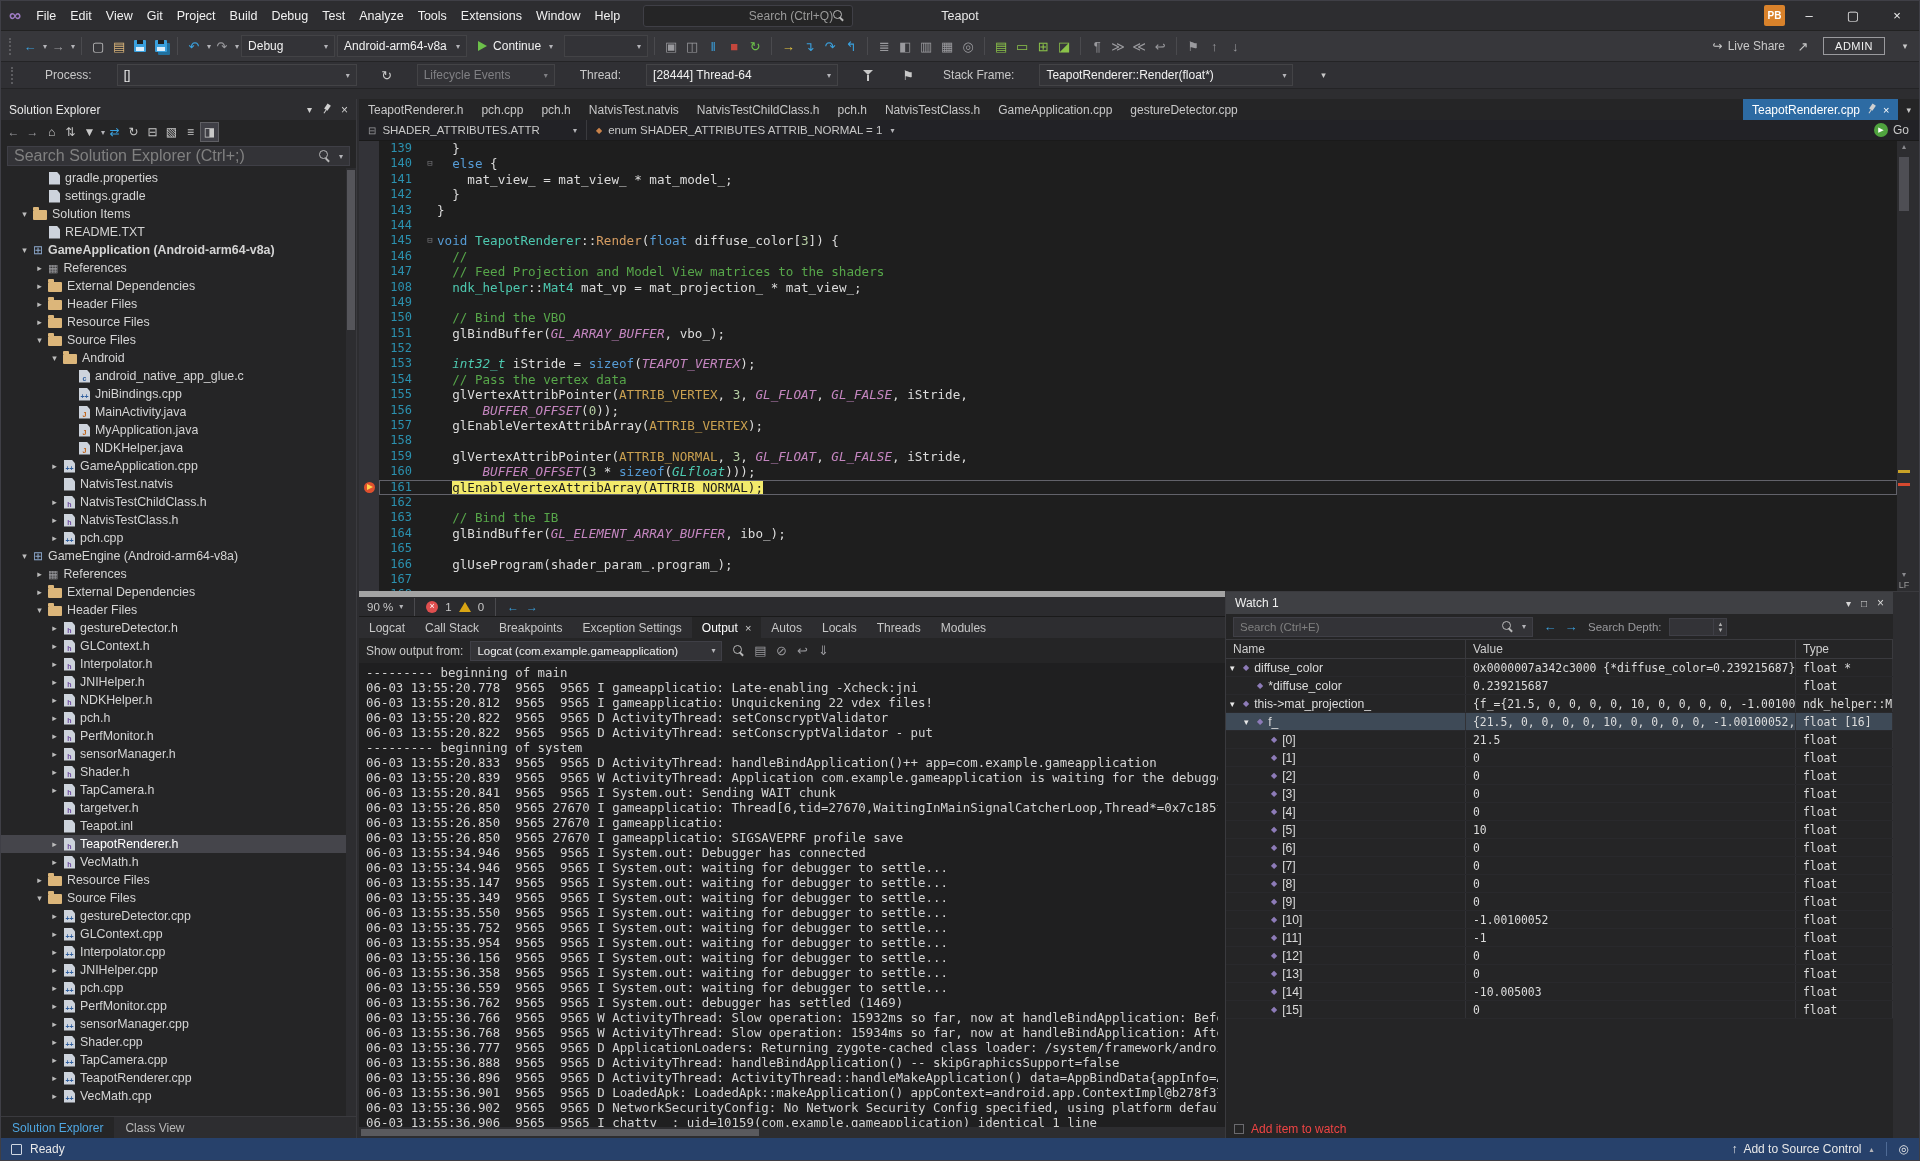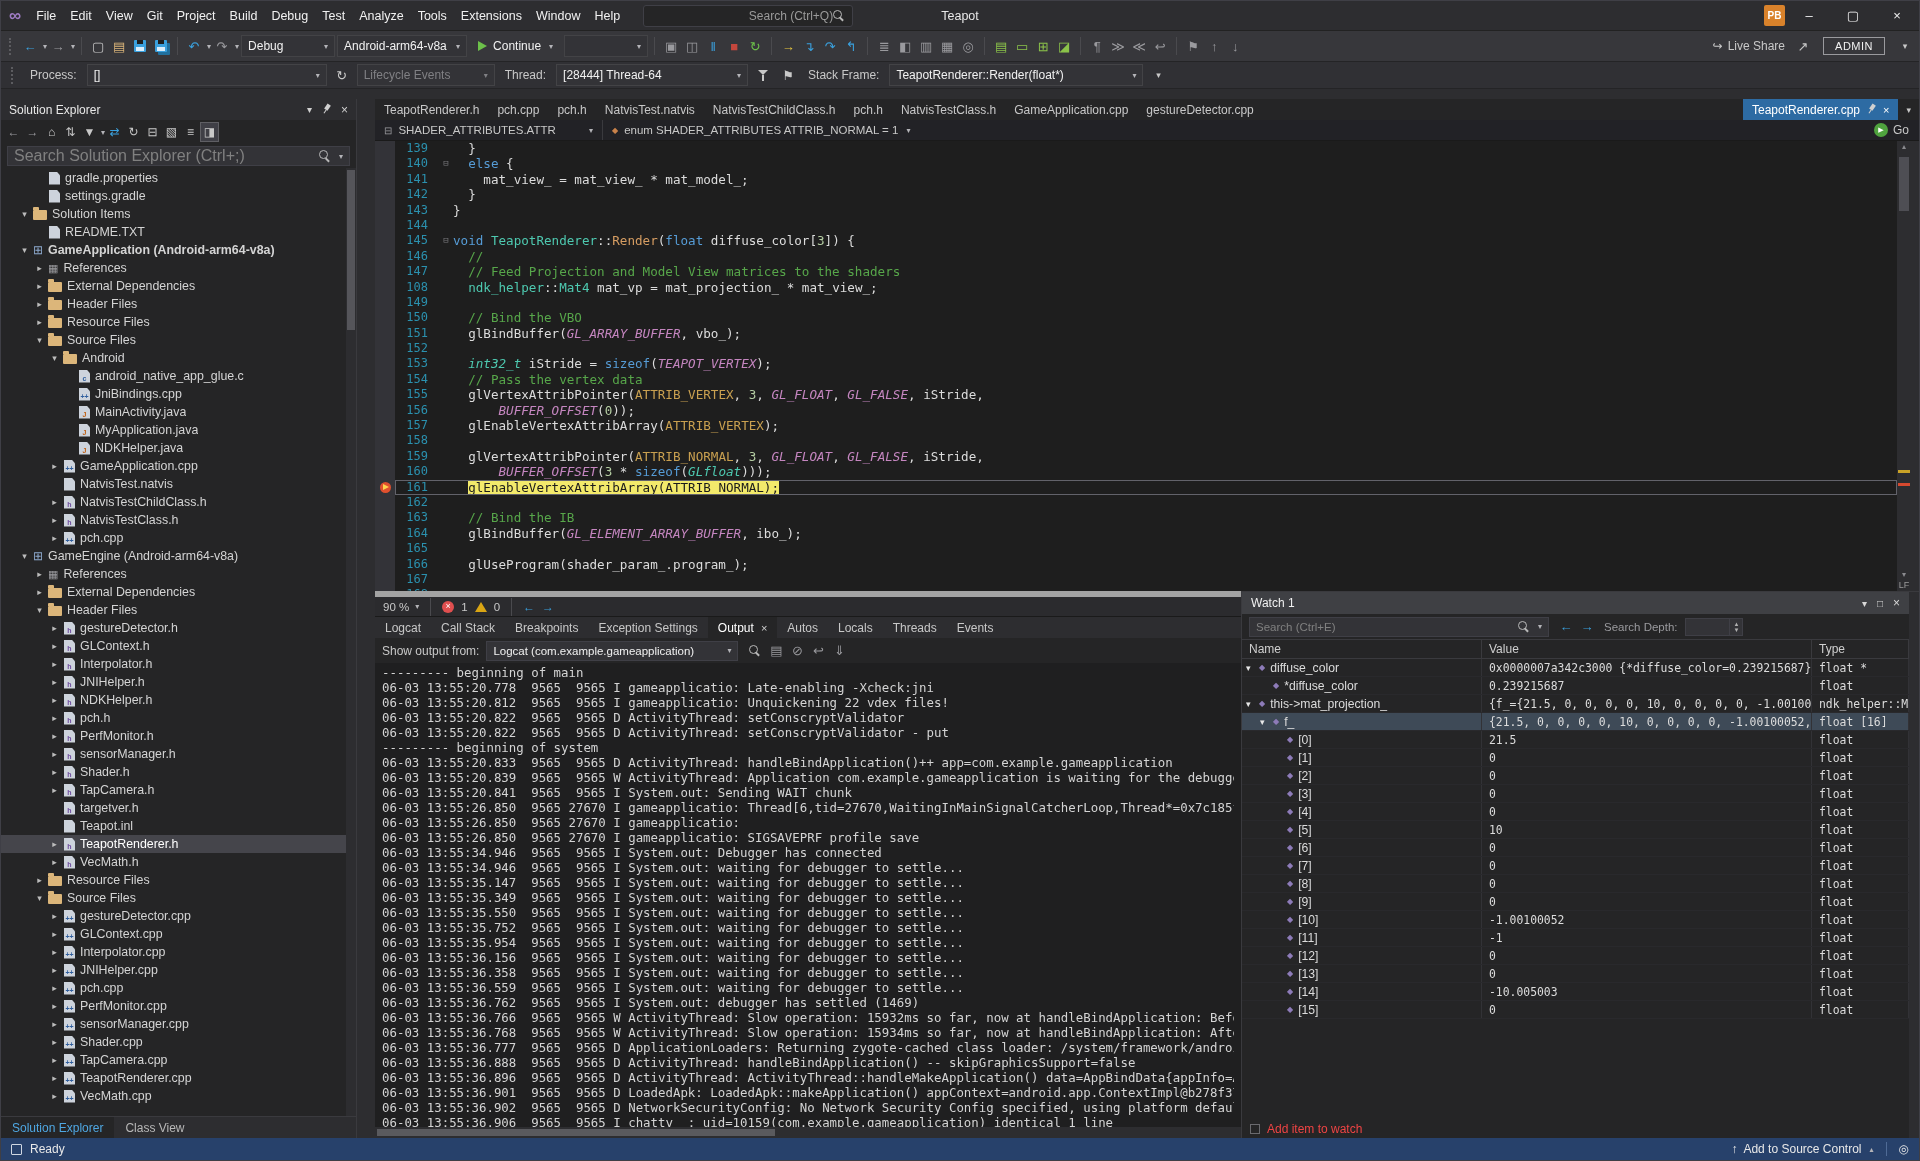--- a/index.html
+++ b/index.html
@@ -13,21 +13,21 @@
   .menubar{display:flex;align-items:center}
   .menu-item{padding:4px 7px;color:#f1f1f1;font-size:12.5px;cursor:default}
   .qsearch{width:210px;height:22px;background:#252526;border:1px solid #3f3f46;border-radius:3px;display:flex;align-items:center;justify-content:flex-end;padding:0 7px;color:#9a9a9a;margin-left:16px;font-size:12px}
   .win-title{position:absolute;left:50%;transform:translateX(-50%);color:#e8e8e8;font-size:12.5px}
   .tb-right{margin-left:auto;display:flex;align-items:center;height:100%}
   .avatar{width:21px;height:21px;background:#d9822b;color:#fff;font-size:10px;font-weight:bold;display:flex;align-items:center;justify-content:center;border-radius:2px;margin-right:2px}
   .wbtn{width:44px;height:100%;display:flex;align-items:center;justify-content:center;color:#f1f1f1;font-size:13px}
 
   
   .toolbar{height:31px;background:#37373b;display:flex;align-items:center;padding:0 4px;gap:2px;flex:none;border-bottom:1px solid #242426}
-  .debugbar{height:27px;background:#303034;display:flex;align-items:center;padding:0 6px;gap:5px;flex:none;border-bottom:1px solid #242426}
+  .debugbar{height:27px;background:#303034;display:flex;align-items:center;padding:0 6px;gap:20px;flex:none;border-bottom:1px solid #242426}
   .grip{width:5px;height:17px;border-left:2px dotted #5c5c60;margin:0 4px}
   .sep{width:1px;height:18px;background:#4a4a4e;margin:0 4px;flex:none}
   .spacer{flex:1}
   .tb-icons{display:inline-flex;align-items:center;gap:1px}
   .tb-ic{display:inline-flex;align-items:center;justify-content:center;min-width:20px;height:22px;font-size:13px;color:#c8c8c8;cursor:default}
   .tb-ic.pressed{background:#3f3f46;border:1px solid #5f5f64}
   .dd{color:#b4b4b8;font-size:8px;margin-left:2px}
   .combo{display:inline-flex;align-items:center;justify-content:space-between;background:#333337;border:1px solid #434346;height:22px;padding:0 6px;font-size:12px;color:#f1f1f1;gap:5px;white-space:nowrap;overflow:hidden}
   .combo.dis span{color:#808084}
   .w90{width:94px}.w120{width:130px}.w80{width:84px}.w240{width:240px}.w130{width:138px}.w190{width:192px}.w250{width:254px}
@@ -50,21 +50,21 @@
   .ic-funnel::before{content:"";position:absolute;left:0;top:0;border-left:5.5px solid transparent;border-right:5.5px solid transparent;border-top:5px solid #c8c8c8}
   .ic-funnel::after{content:"";position:absolute;top:5px;left:4.5px;width:2px;height:6px;background:#c8c8c8}
   .ic-pin{width:11px;height:11px;position:relative;display:inline-block;transform:rotate(35deg)}
   .ic-pin::before{content:"";position:absolute;left:3px;top:0;width:4px;height:6px;background:#d0d0d0}
   .ic-pin::after{content:"";position:absolute;left:4.5px;top:6px;width:1px;height:4px;background:#d0d0d0}
 
   
   .workspace{flex:1;display:flex;align-items:stretch;padding-top:10px;min-height:0}
 
   
-  .sepanel{width:356px;flex:none;background:#252526;display:flex;flex-direction:column;margin-right:18px;border-right:1px solid #3a3a3e}
+  .sepanel{width:356px;flex:none;background:#252526;display:flex;flex-direction:column;margin-right:2px;border-right:1px solid #3a3a3e}
   .panel-title{height:21px;display:flex;align-items:center;padding:0 8px;color:#e8e8e8;font-size:12px;background:#2d2d30;flex:none}
   .pt-icons{margin-left:auto;display:flex;align-items:center;gap:9px;color:#d0d0d0;font-size:10px}
   .se-toolbar{height:24px;display:flex;align-items:center;padding:0 3px;gap:0;flex:none}
   .se-toolbar .tb-ic{min-width:19px;height:20px;font-size:12px}
   .se-search{height:24px;padding:2px 6px;flex:none}
   .se-box{height:20px;background:#333337;border:1px solid #3f3f46;display:flex;align-items:center;padding:0 6px;gap:6px}
   .se-ph{flex:1;color:#808080;font-size:16px;white-space:nowrap;overflow:hidden}
   .se-tree{flex:1;overflow:hidden;position:relative;padding-top:1px}
   .trow{display:flex;align-items:center;height:18px;font-size:12.4px;color:#d4d4d4;white-space:nowrap;cursor:default}
   .trow.sel{background:#45454b;color:#fff}
@@ -837,21 +837,21 @@
                 <div class="otab">
                   <span>Autos</span>
                 </div>
                 <div class="otab">
                   <span>Locals</span>
                 </div>
                 <div class="otab">
                   <span>Threads</span>
                 </div>
                 <div class="otab">
-                  <span>Events</span>
+                  <span>Modules</span>
                 </div>
               </div>
             <div class="out-toolbar">
               <span>Show output from:</span>
               <span class="out-combo">
                 <span>Logcat (com.example.gameapplication)</span>
                 <span class="dd">▾</span>
               </span>
               <span class="tb-icons">
                   <span class="tb-ic">

